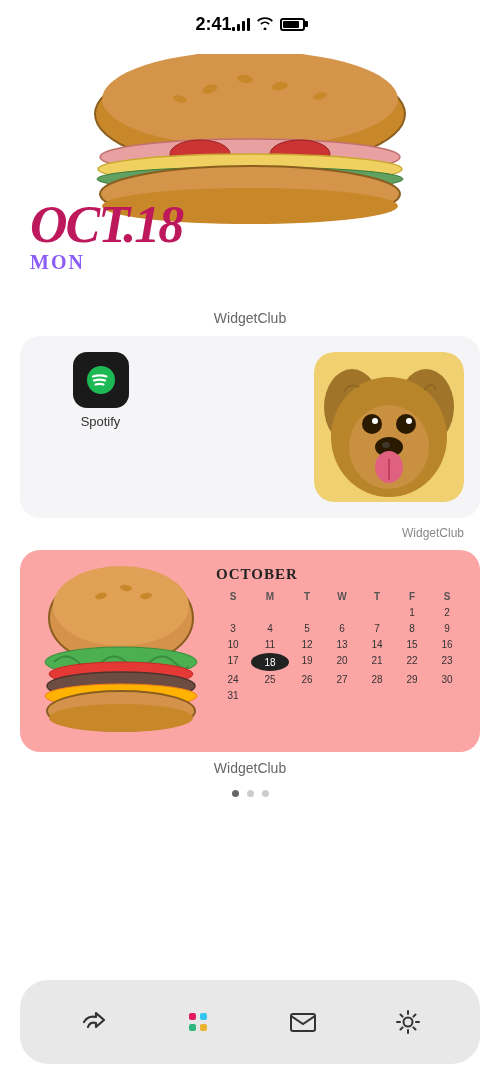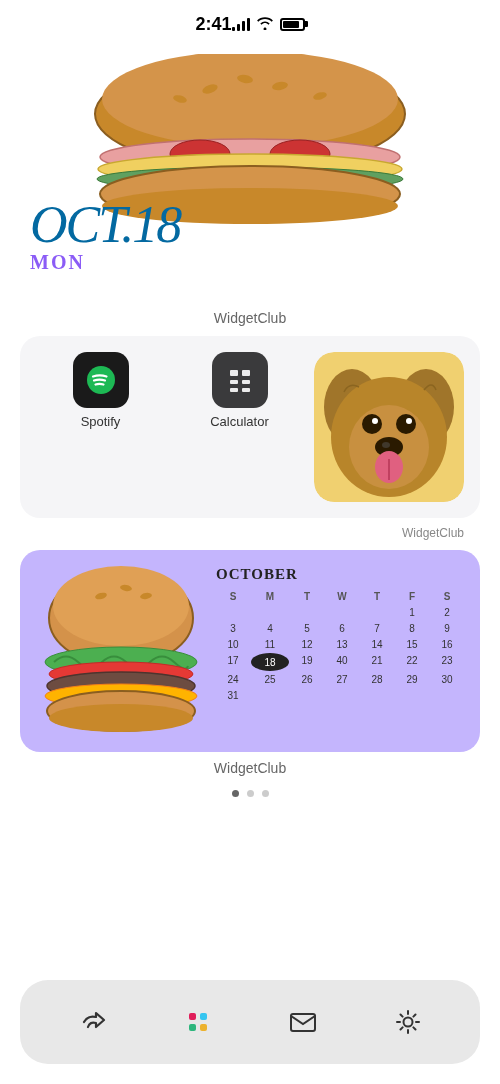--- a/index.html
+++ b/index.html
@@ -97,22 +97,22 @@
       height: 190px;
     }
 
     .date-overlay {
       position: absolute;
       bottom: 30px;
       left: 10px;
     }
     .date-text {
       font-size: 52px;
-      font-weight: 400;
-      color: #0369a1;
+      font-weight: 700;
+      color: #be185d;
       font-style: italic;
       letter-spacing: -2px;
       line-height: 1;
       font-family: 'Georgia', serif;
     }
     .day-text {
       font-size: 20px;
       font-weight: 700;
       color: #8b5cf6;
       letter-spacing: 2px;
@@ -192,21 +192,21 @@
       font-size: 12px;
       color: #888;
       margin-bottom: 10px;
       padding-right: 16px;
     }
 
     
     .bottom-widget {
       display: flex;
       align-items: stretch;
-      background: #c4b5fd;
+      background: #fca5a5;
       border-radius: 20px;
       padding: 16px;
       gap: 10px;
       margin-bottom: 8px;
     }
 
     .burger-img-container {
       width: 170px;
       height: 170px;
       flex-shrink: 0;
@@ -379,33 +379,20 @@
           <svg width="32" height="32" viewBox="0 0 32 32" fill="none">
             <circle cx="16" cy="16" r="14" fill="#1DB954"></circle>
             <path d="M8 12.5c4.5-1.5 9-1.5 13.5 0" stroke="white" stroke-width="2.2" stroke-linecap="round"></path>
             <path d="M9 16.5c3.5-1.2 7.5-1.2 11 0" stroke="white" stroke-width="2.2" stroke-linecap="round"></path>
             <path d="M10.5 20.5c2.5-.8 5.5-.8 8 0" stroke="white" stroke-width="2.2" stroke-linecap="round"></path>
           </svg>
         </div>
         <span class="app-label">Spotify</span>
       </div>
 
-      <div class="app-item">
-        <div class="app-icon-circle calculator">
-          <svg width="28" height="28" viewBox="0 0 28 28" fill="none">
-            <rect x="4" y="4" width="8" height="6" rx="1" fill="white" opacity="0.9"></rect>
-            <rect x="16" y="4" width="8" height="6" rx="1" fill="white" opacity="0.9"></rect>
-            <rect x="4" y="14" width="8" height="4" rx="1" fill="white" opacity="0.9"></rect>
-            <rect x="16" y="14" width="8" height="4" rx="1" fill="white" opacity="0.9"></rect>
-            <rect x="4" y="22" width="8" height="4" rx="1" fill="white" opacity="0.9"></rect>
-            <rect x="16" y="22" width="8" height="4" rx="1" fill="white" opacity="0.9"></rect>
-          </svg>
-        </div>
-        <span class="app-label">Calculator</span>
-      </div>
 
 
 
     </div>
 
     <div class="dog-widget">
       <svg viewBox="0 0 150 150" xmlns="http://www.w3.org/2000/svg">
 
         <rect width="150" height="150" fill="#f0d070" rx="20"></rect>
 
@@ -493,21 +480,21 @@
         <div class="cal-day">11</div>
         <div class="cal-day">12</div>
         <div class="cal-day">13</div>
         <div class="cal-day">14</div>
         <div class="cal-day">15</div>
         <div class="cal-day">16</div>
 
         <div class="cal-day">17</div>
         <div class="cal-day today">18</div>
         <div class="cal-day">19</div>
-        <div class="cal-day">40</div>
+        <div class="cal-day">20</div>
         <div class="cal-day">21</div>
         <div class="cal-day">22</div>
         <div class="cal-day">23</div>
 
         <div class="cal-day">24</div>
         <div class="cal-day">25</div>
         <div class="cal-day">26</div>
         <div class="cal-day">27</div>
         <div class="cal-day">28</div>
         <div class="cal-day">29</div>

